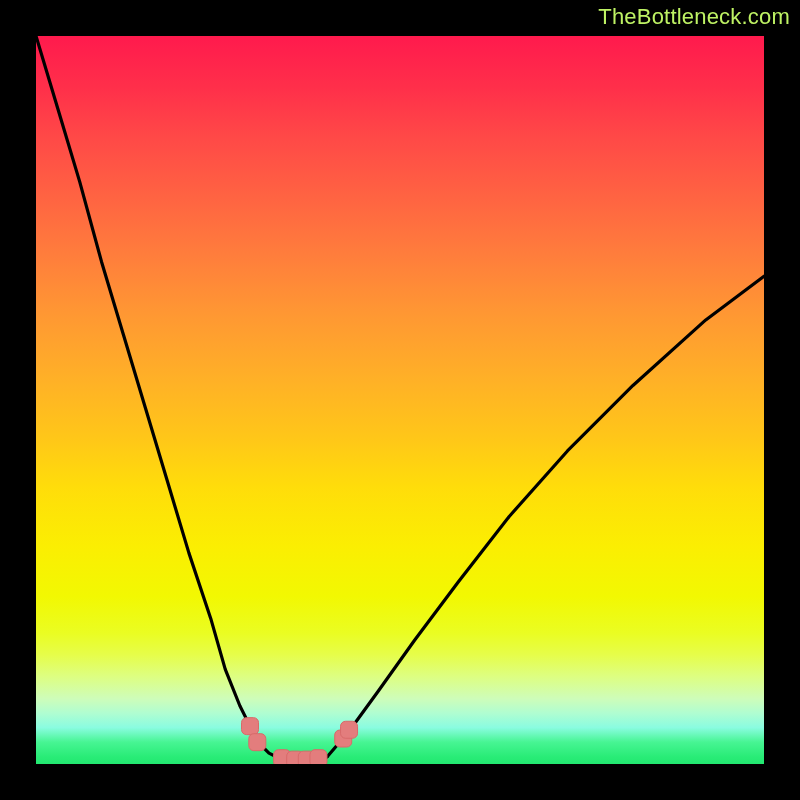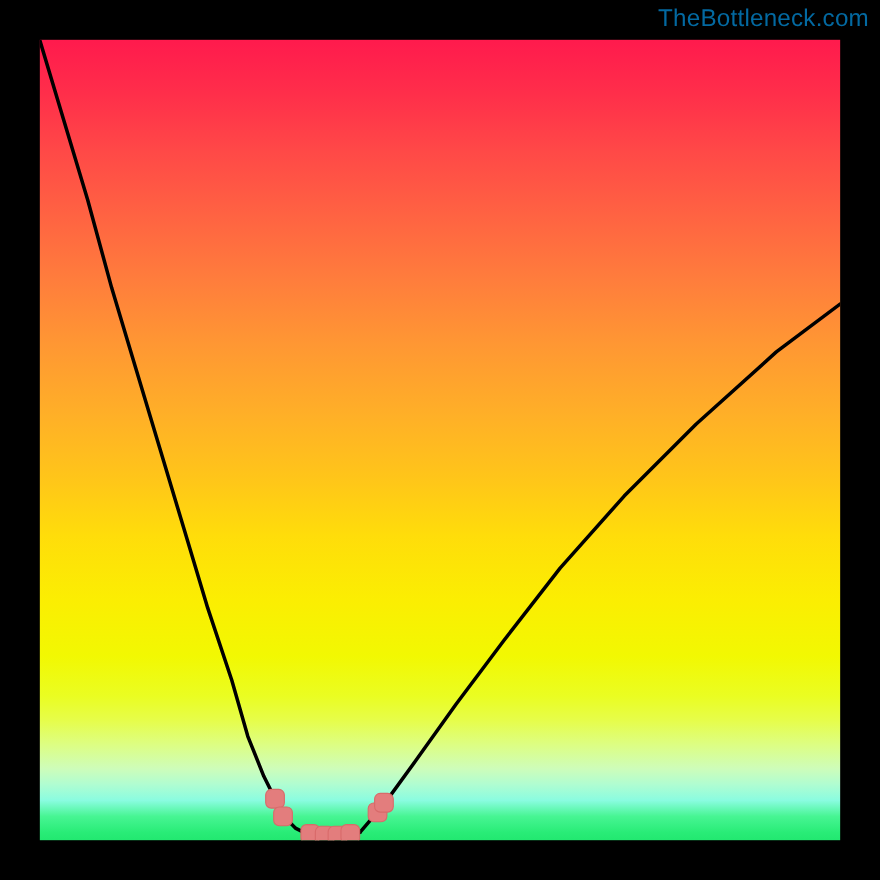--- a/index.html
+++ b/index.html
@@ -57,21 +57,21 @@
   svg.curve-layer {
     position: absolute;
     left: 0; top: 0;
     width: 728px;
     height: 728px;
   }
   .watermark {
     position: absolute;
     top: 4px;
     right: 10px;
-    color: #0369a1;
+    color: #bef264;
     font-size: 22px;
     font-weight: 500;
     letter-spacing: 0.2px;
   }
 </style>
 </head>
 <body>
 
 <div class="frame">
   <div class="watermark">TheBottleneck.com</div>

